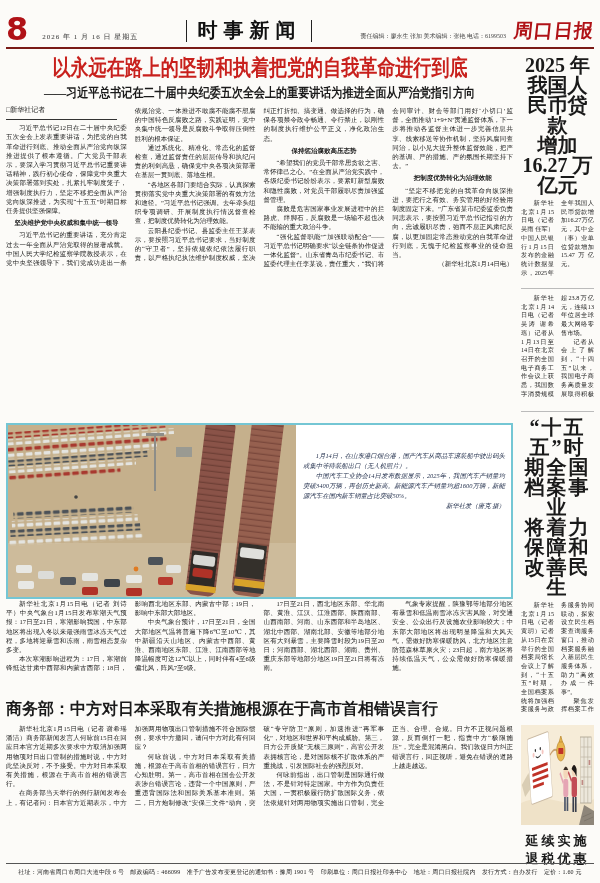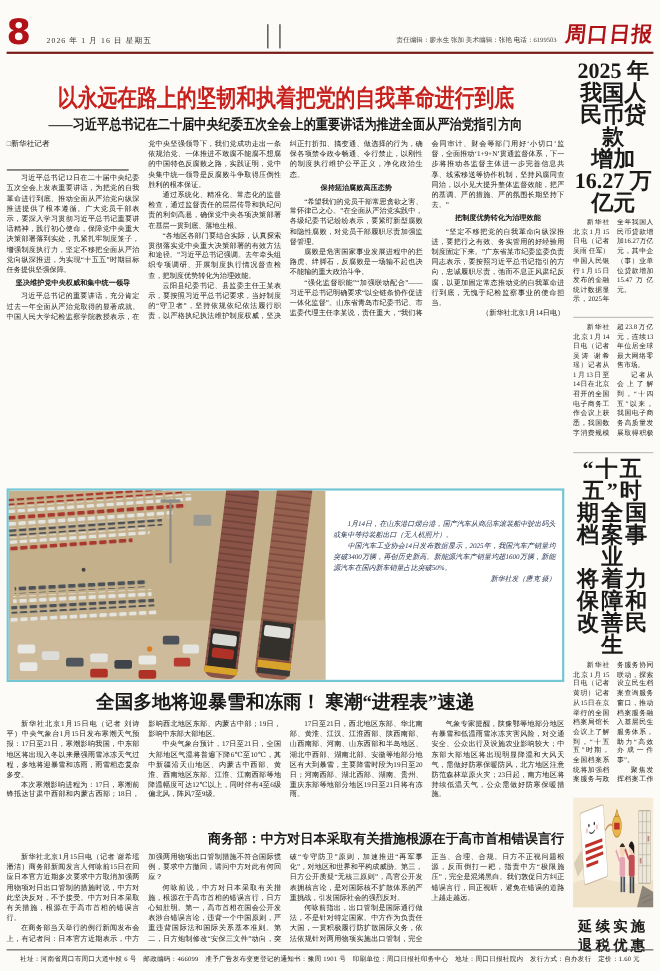--- a/index.html
+++ b/index.html
@@ -14,43 +14,43 @@
   .vbar{width:1px;height:22px;background:#222;}
   .section-title{font-size:20px;font-weight:bold;letter-spacing:6px;color:#111;}
   .hdr-right{display:flex;align-items:flex-end;gap:8px;}
   .editors{font-size:6px;color:#444;margin-bottom:3px;}
   .masthead{font-size:19px;font-weight:bold;color:#b01217;transform:skewX(-6deg);letter-spacing:1px;}
   
   .main{display:flex;gap:8px;margin-top:4px;}
   .left{flex:0 0 398px;}
   .right{flex:1;min-width:0;}
   
-  .lead-head-wrap{height:28px;overflow:visible;text-align:center;margin-top:21px;}
+  .lead-head-wrap{height:28px;overflow:visible;text-align:center;}
   .lead-head{display:inline-block;font-size:22px;font-weight:bold;color:#c8201c;white-space:nowrap;
              transform:scaleX(.82);transform-origin:center;}
   .lead-sub-wrap{height:20px;text-align:center;margin-top:2px;}
   .lead-sub{display:inline-block;font-size:13px;font-weight:bold;white-space:nowrap;
             transform:scaleX(.85);transform-origin:center;}
-  .byline{font-size:7px;border-bottom:1px solid #333;padding-bottom:18px;margin-bottom:3px;width:92%;}
+  .byline{font-size:7px;border-bottom:1px solid #333;padding-bottom:4px;margin-bottom:3px;width:92%;}
   .cols4{columns:4;column-gap:8px;font-size:6.5px;line-height:9.2px;text-align:justify;overflow:hidden;}
   .lead-body{height:312px;margin-top:3px;}
   .cols4 p,.cols2 p{margin:0;text-indent:2em;}
   p.subhead{text-align:center;font-weight:bold;text-indent:0;margin:3px 0;}
   p.tail{text-align:right;text-indent:0;}
   
   .photo-frame{margin-top:5px;border:2px solid #74c6d4;display:flex;height:172px;background:#fff;}
   .photo-img{flex:0 0 288px;}
   .photo-caption{flex:1;padding:26px 6px 4px 7px;font-size:6.4px;line-height:10px;color:#23304d;
                  text-align:justify;font-style:italic;overflow:hidden;}
   .photo-caption p{margin:0;text-indent:2em;}
   .photo-caption p.tail{text-indent:0;}
   
   .sec-head{font-size:17px;font-weight:bold;text-align:center;margin:7px 0 4px 0;}
-  .sec-head-sans{font-family:"Liberation Sans","DejaVu Sans",sans-serif;font-size:12px;font-weight:bold;
-                 text-align:right;margin:6px 0 4px 0;white-space:nowrap;}
+  .sec-head-sans{font-family:"Liberation Sans","DejaVu Sans",sans-serif;font-size:16px;font-weight:bold;
+                 text-align:left;margin:6px 0 4px 0;white-space:nowrap;}
   .weather-body{height:94px;}
   .biz-body{height:98px;}
   
   .r-art-head{font-size:20px;font-weight:bold;text-align:center;line-height:20px;white-space:pre-line;margin:2px 0 4px 0;}
   .r-art-head.sp{letter-spacing:2px;}
   .cols2{columns:2;column-gap:7px;font-size:6.2px;line-height:8.7px;text-align:justify;overflow:hidden;}
   .loans-body{height:84px;}
   .retail-body{height:112px;border-top:0;}
   .archives-body{height:120px;}
   .r-rule{border-top:1px solid #bbb;margin:5px 0;}
@@ -63,20 +63,21 @@
 </head>
 <body>
 
 <div class="page">
 
   <div class="hdr">
     <div class="pageno">8</div>
     <div class="hdr-date">2026 年 1 月 16 日  星期五</div>
     <div class="hdr-mid">
       <span class="vbar"></span>
+      <span class="section-title">时事新闻</span>
       <span class="vbar"></span>
     </div>
     <div class="hdr-right">
       <span class="editors">责任编辑：廖永生 张加  美术编辑：张艳  电话：6199503</span>
       <span class="masthead">周口日报</span>
     </div>
   </div>
 
   <div class="main">
 
@@ -184,21 +185,20 @@
           <circle cx="128" cy="144" r="2.4" fill="#e07b22"></circle>
           <circle cx="68" cy="72" r="1.8" fill="#444"></circle>
         </svg>
         <div class="photo-caption">
             <p>1月14日，在山东港口烟台港，国产汽车从商品车滚装船中驶出码头或集中等待装船出口（无人机照片）。</p>
             <p>中国汽车工业协会14日发布数据显示，2025年，我国汽车产销量均突破3400万辆，再创历史新高。新能源汽车产销量均超1600万辆，新能源汽车在国内新车销量占比突破50%。</p>
             <p class="tail">新华社发（唐克 摄）</p>
           </div>
       </div>
 
-      <div class="sec-head">全国多地将迎暴雪和冻雨！ 寒潮“进程表”速递</div>
       <div class="cols4 weather-body">
           <p>新华社北京1月15日电（记者 刘诗平）中央气象台1月15日发布寒潮天气预报：17日至21日，寒潮影响我国，中东部地区将出现入冬以来最强雨雪冰冻天气过程，多地将迎暴雪和冻雨，雨雪相态复杂多变。</p>
           <p>本次寒潮影响进程为：17日，寒潮前锋抵达甘肃中西部和内蒙古西部；18日，影响西北地区东部、内蒙古中部；19日，影响中东部大部地区。</p>
           <p>中央气象台预计，17日至21日，全国大部地区气温将普遍下降6℃至10℃，其中新疆沿天山地区、内蒙古中西部、黄淮、西南地区东部、江淮、江南西部等地降温幅度可达12℃以上，同时伴有4至6级偏北风，阵风7至9级。</p>
           <p>17日至21日，西北地区东部、华北南部、黄淮、江汉、江淮西部、陕西南部、山西南部、河南、山东西部和半岛地区、湖北中西部、湖南北部、安徽等地部分地区有大到暴雪，主要降雪时段为19日至20日；河南西部、湖北西部、湖南、贵州、重庆东部等地部分地区19日至21日将有冻雨。</p>
           <p>气象专家提醒，陕豫鄂等地部分地区有暴雪和低温雨雪冰冻灾害风险，对交通安全、公众出行及设施农业影响较大；中东部大部地区将出现明显降温和大风天气，需做好防寒保暖防风，北方地区注意防范森林草原火灾；23日起，南方地区将持续低温天气，公众需做好防寒保暖措施。</p>
         </div>
 
       <div class="sec-head-sans">商务部：中方对日本采取有关措施根源在于高市首相错误言行</div>
       <div class="cols4 biz-body">

